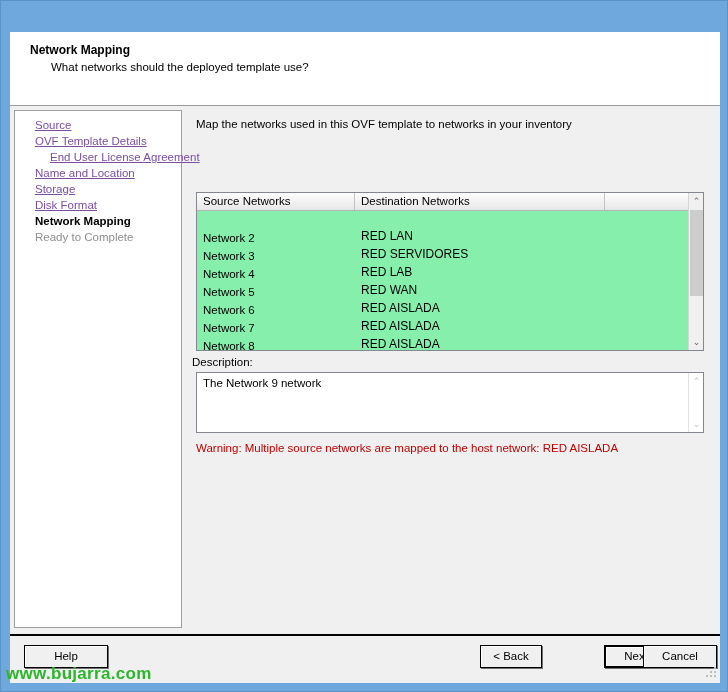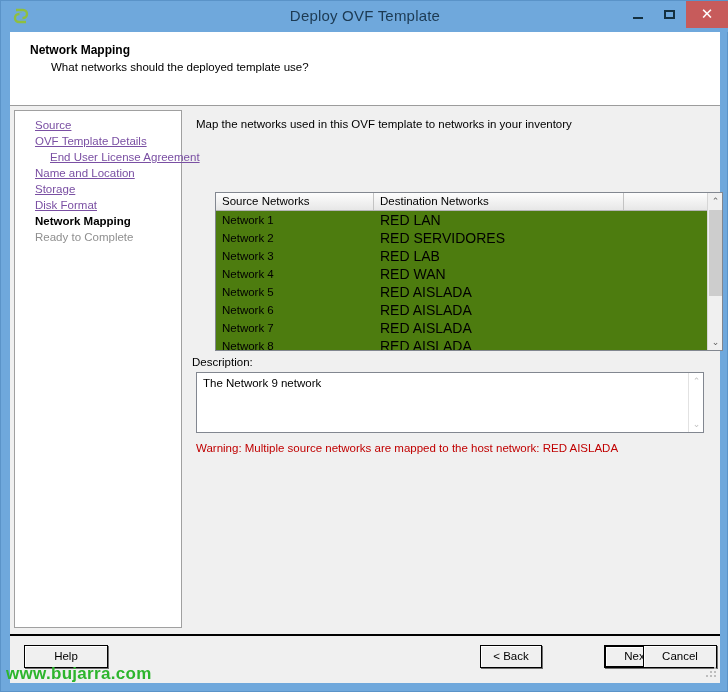--- a/index.html
+++ b/index.html
@@ -156,25 +156,24 @@
     left: 10px; top: 8px;
     font-size: 11.5px;
   }
 
   
   #grid {
     position: absolute;
     left: 10px; top: 82px;
     width: 508px;
     height: 159px;
-    background: #4d7c0f;
+    background: #86efac;
     border: 1px solid #828790;
     box-sizing: border-box;
     overflow: hidden;
-    margin-left: 19px;
   }
   #grid-head {
     position: absolute;
     left: 0; top: 0;
     width: 508px;
     height: 18px;
     background: linear-gradient(#fdfdfd, #e7e7e7);
     border-bottom: 1px solid #b5b5b5;
     box-sizing: border-box;
   }
@@ -207,23 +206,23 @@
     height: 18px;
     line-height: 18px;
   }
   .cell-src {
     position: absolute; left: 6px; top: 0;
     width: 150px;
     font-size: 11.5px;
     white-space: nowrap;
   }
   .cell-dst {
-    position: absolute; left: 164px; top: 0;
+    position: absolute; left: 164px; top: 16px;
     width: 320px;
-    font-size: 14px;
+    font-size: 12px;
     white-space: nowrap;
   }
 
   
   #grid-sb {
     position: absolute;
     right: 0; top: 0;
     width: 15px;
     height: 157px;
     background: #f0f0f0;
@@ -350,41 +349,20 @@
     font-weight: bold;
     color: #2db52d;
     letter-spacing: .3px;
   }
 </style>
 </head>
 <body>
 
 <div id="window">
 
-  <div id="titlebar">
-    <span id="app-icon">
-      <svg width="20" height="20" viewBox="0 0 20 20">
-        <rect x="0" y="0" width="20" height="20" fill="#6fa8dc"></rect>
-        <path d="M5 4 h7 a4 4 0 0 1 0 8 h-3" fill="none" stroke="#8fbf3f" stroke-width="2.4"></path>
-        <path d="M15 16 h-7 a4 4 0 0 1 0 -8 h3" fill="none" stroke="#8fbf3f" stroke-width="2.4"></path>
-        <rect x="8.5" y="7" width="3" height="6" fill="#6fa8dc"></rect>
-      </svg>
-    </span>
-    <div id="title-text">Deploy OVF Template</div>
-
-    <button class="wbtn" id="btn-min">
-      <span class="glyph"></span>
-    </button>
-    <button class="wbtn" id="btn-max">
-      <span class="glyph"></span>
-    </button>
-    <button class="wbtn" id="btn-close">
-      <span class="glyph">✕</span>
-    </button>
-  </div>
 
   <div id="client">
 
     <div id="header">
       <div id="header-title">Network Mapping</div>
       <div id="header-sub">What networks should the deployed template use?</div>
     </div>
 
     <div id="sidebar">
         <div class="nav-item nav-link" style="top: 8px;">Source</div>
@@ -402,21 +380,20 @@
       <div id="intro">Map the networks used in this OVF template to networks in your inventory</div>
 
       <div id="grid">
         <div id="grid-head">
           <div class="col-head" id="col-src">Source Networks</div>
           <div class="col-head" id="col-dst">Destination Networks</div>
           <div class="col-head" id="col-pad"></div>
         </div>
         <div id="grid-body">
             <div class="grid-row">
-              <div class="cell-src">Network 1</div>
               <div class="cell-dst">RED LAN</div>
             </div>
             <div class="grid-row">
               <div class="cell-src">Network 2</div>
               <div class="cell-dst">RED SERVIDORES</div>
             </div>
             <div class="grid-row">
               <div class="cell-src">Network 3</div>
               <div class="cell-dst">RED LAB</div>
             </div>

